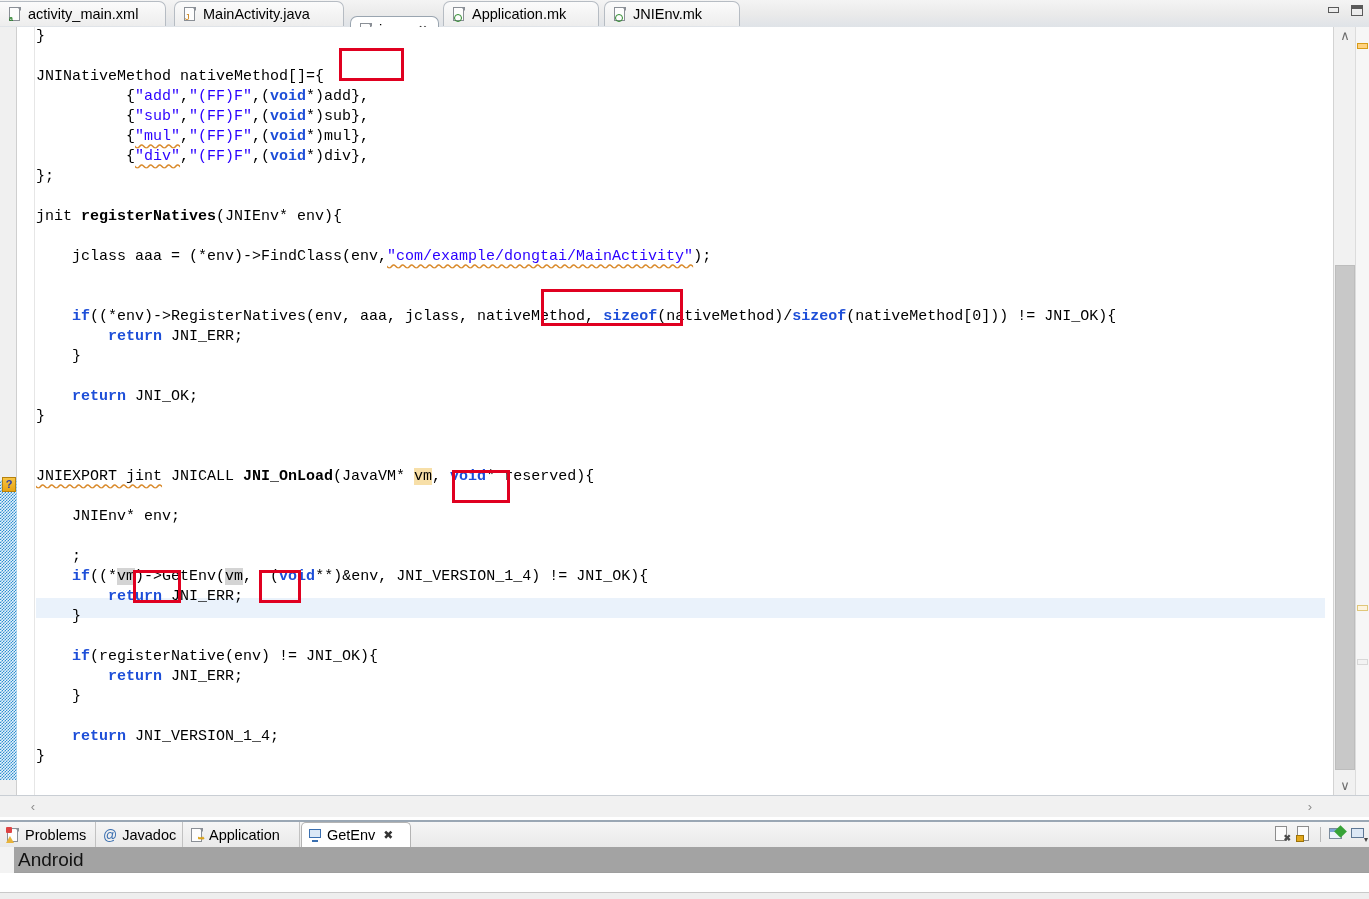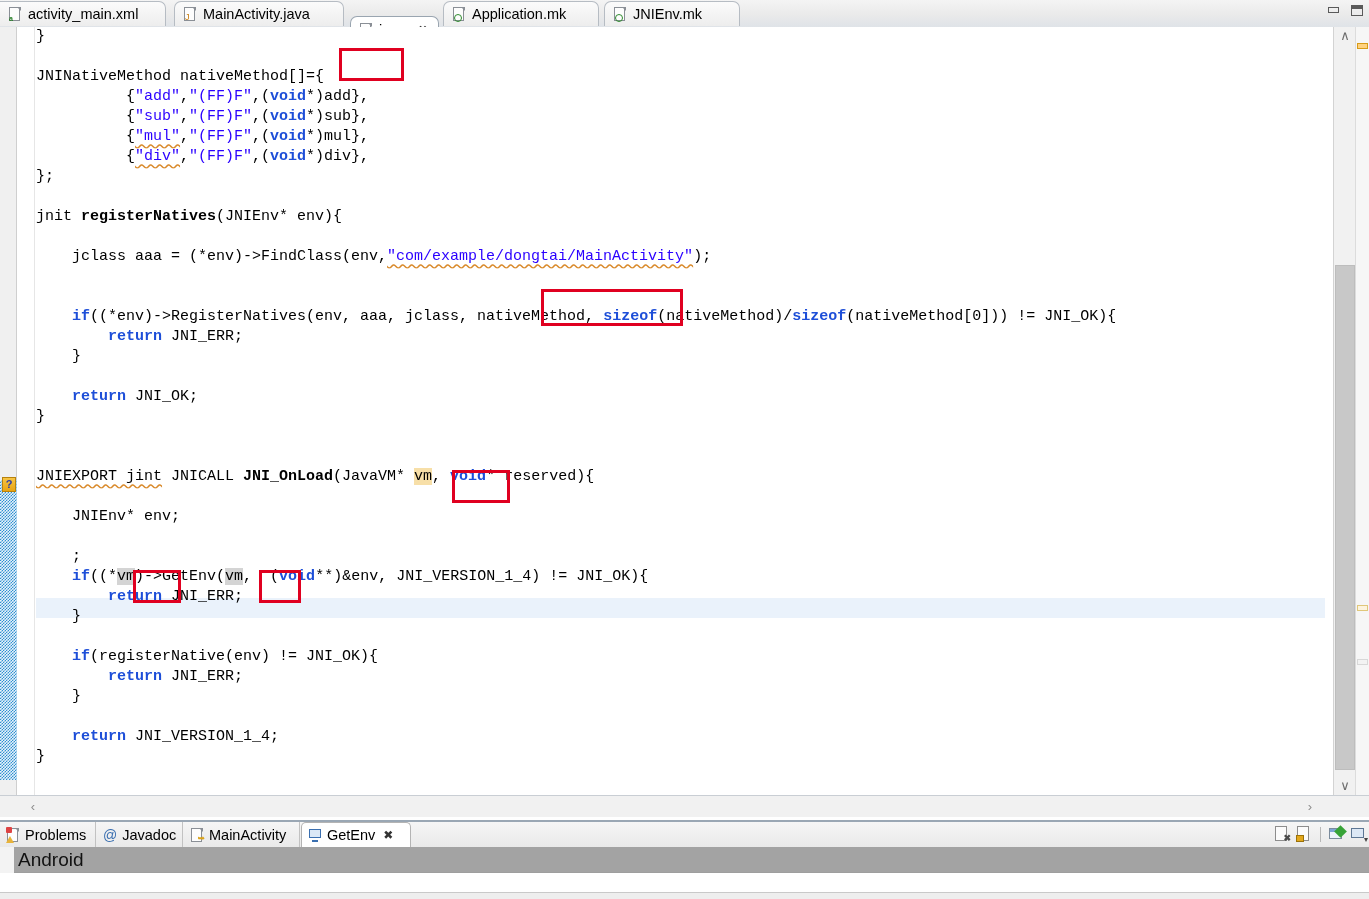--- a/index.html
+++ b/index.html
@@ -311,21 +311,21 @@
         <span style="color:#3a6fb0;font-size:14px;">@</span>
         <span>Javadoc</span>
       </div>
 
       <div class="btab" style="left:184px;width:116px;">
         <span class="ficon">
           <span class="pg"></span>
             <span class="fold"></span>
           <span style="position:absolute;right:-1px;bottom:0px;color:#d9a21a;font-size:9px;line-height:9px;">➥</span>
         </span>
-        <span>MainActivity</span>
+        <span>Application</span>
       </div>
 
       <div class="btab active" style="left:301px;width:110px;">
         <span class="ficon">
           <span style="position:absolute;left:1px;top:2px;width:12px;height:9px;background:#dbe8f6;border:1px solid #3a6fb0;box-sizing:border-box;"></span>
           <span style="position:absolute;left:4px;bottom:1px;width:6px;height:2px;background:#3a6fb0;"></span>
         </span>
         <span>GetEnv</span>
         <span class="tab-close">✖</span>
       </div>

